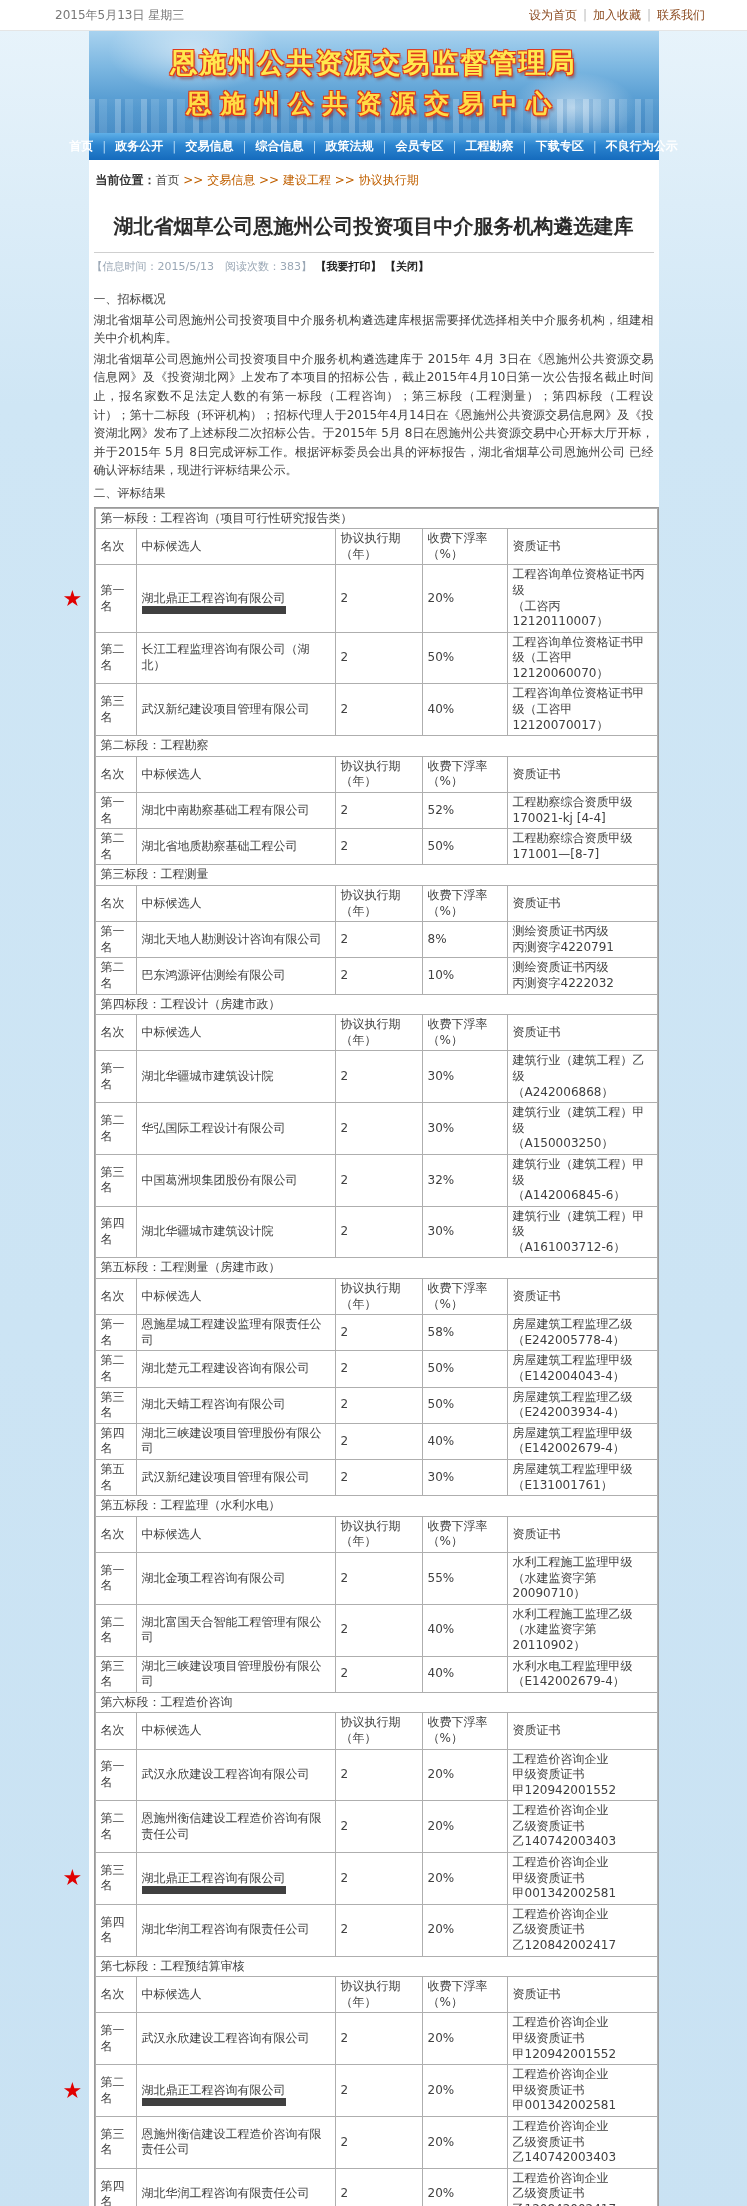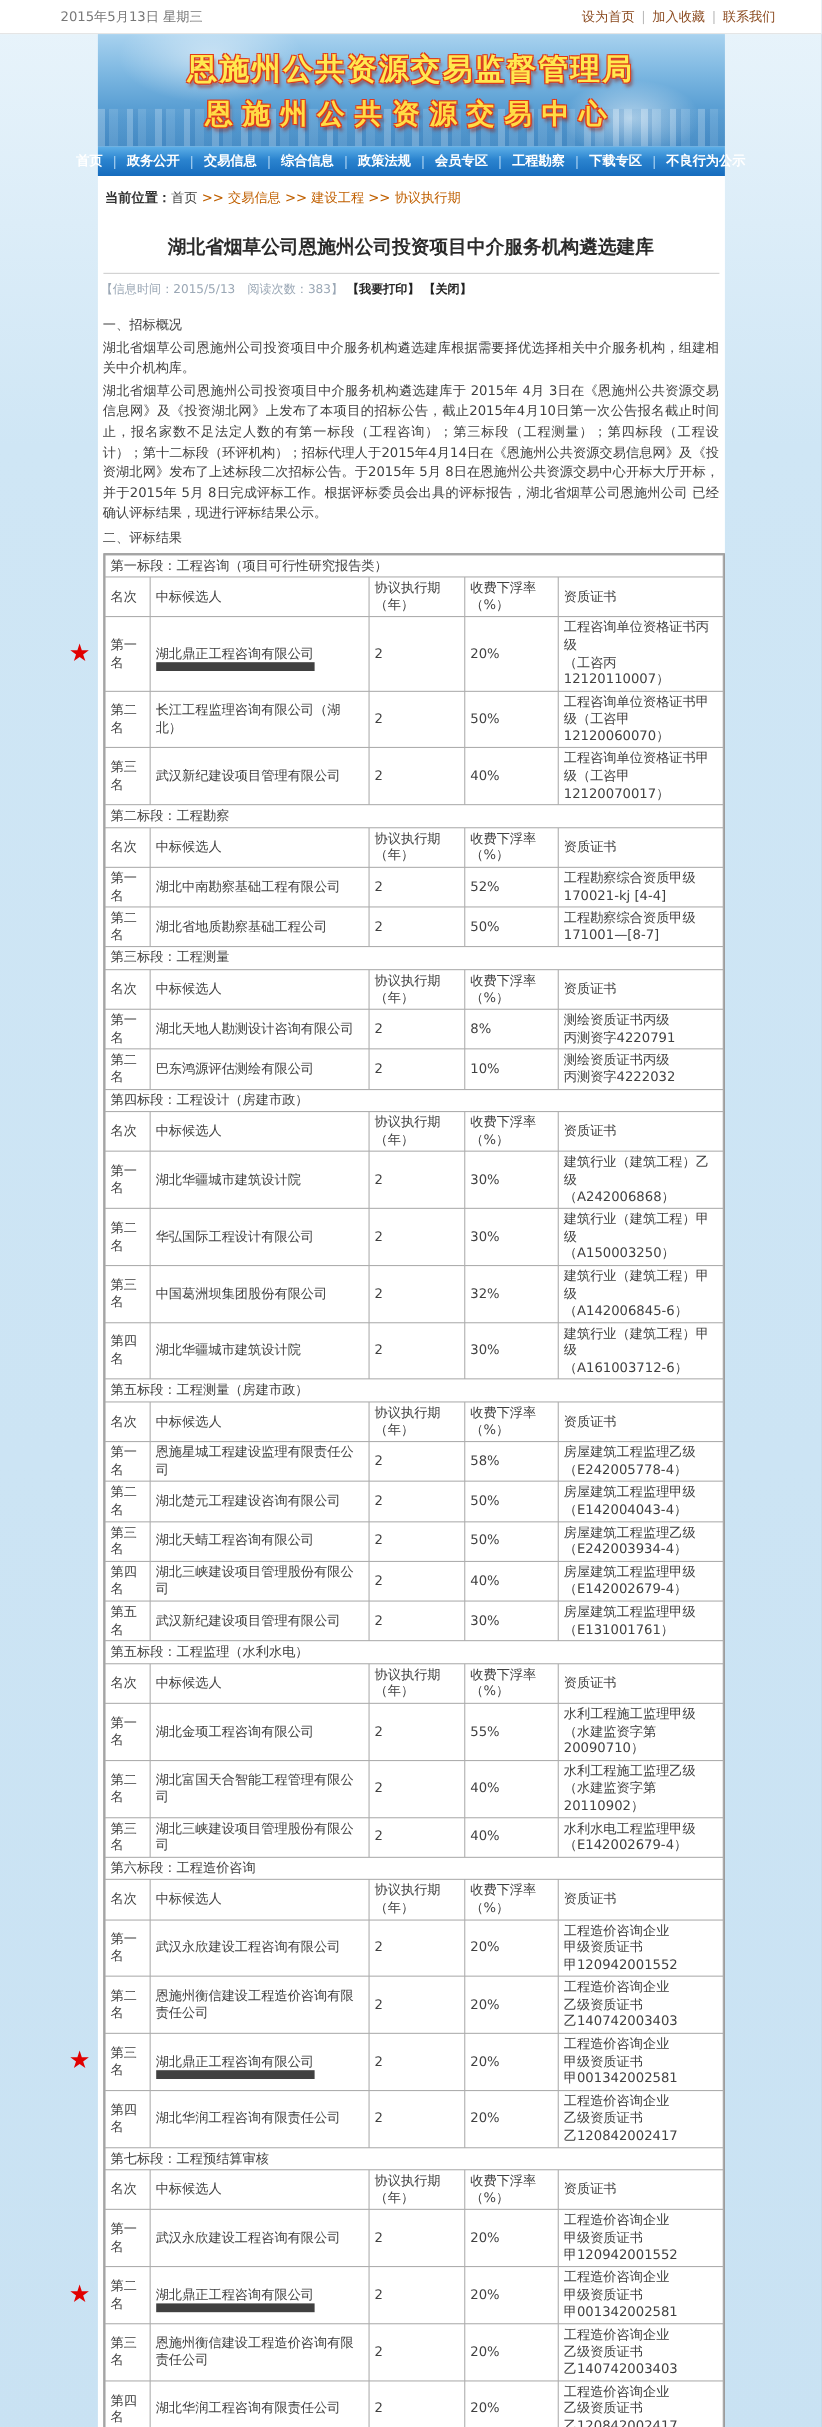--- a/index.html
+++ b/index.html
@@ -31,21 +31,21 @@
        display:flex;align-items:center;justify-content:center;font-size:12px;}
   .navitem{color:#fff;font-weight:bold;text-decoration:none;padding:0 9px;cursor:pointer;white-space:nowrap;}
   .navsep{color:#aed4f2;}
   
   .content{background:#fff;padding:6px 3px 16px;}
   .crumb{font-size:12px;color:#333;padding:6px 4px 8px;}
   .crumb .lbl{font-weight:bold;}
   .bclink{color:#c06000;text-decoration:none;cursor:pointer;}
   .bclink.first{color:#444;}
   .bcsep{color:#c06000;}
-  .article-title{text-align:center;font-size:17px;font-weight:bold;color:#2b2b2b;
+  .article-title{text-align:center;font-size:20px;font-weight:bold;color:#2b2b2b;
       font-family:"DejaVu Serif","Liberation Serif",serif;padding:16px 0 12px;}
   .title-rule{border-bottom:1px solid #cfcfcf;margin:0 2px;}
   .meta{text-align:left;font-size:11px;color:#9aa7b5;padding:6px 0 12px;}
   .meta .act{color:#222;font-weight:bold;cursor:pointer;}
   .body-text{font-size:12px;color:#404040;line-height:1.55;padding:0 2px;}
   .h-sec{margin:4px 0 2px;}
   .para{margin:0 0 2px;text-align:justify;}
   
   table.bid{width:565px;border-collapse:separate;border-spacing:1px;background:#aeaeae;margin:4px 0 2px;border:1px solid #9a9a9a;}
   table.bid td{background:#fff;padding:2px 5px;font-size:12px;color:#404040;line-height:1.3;vertical-align:middle;white-space:pre-line;}

